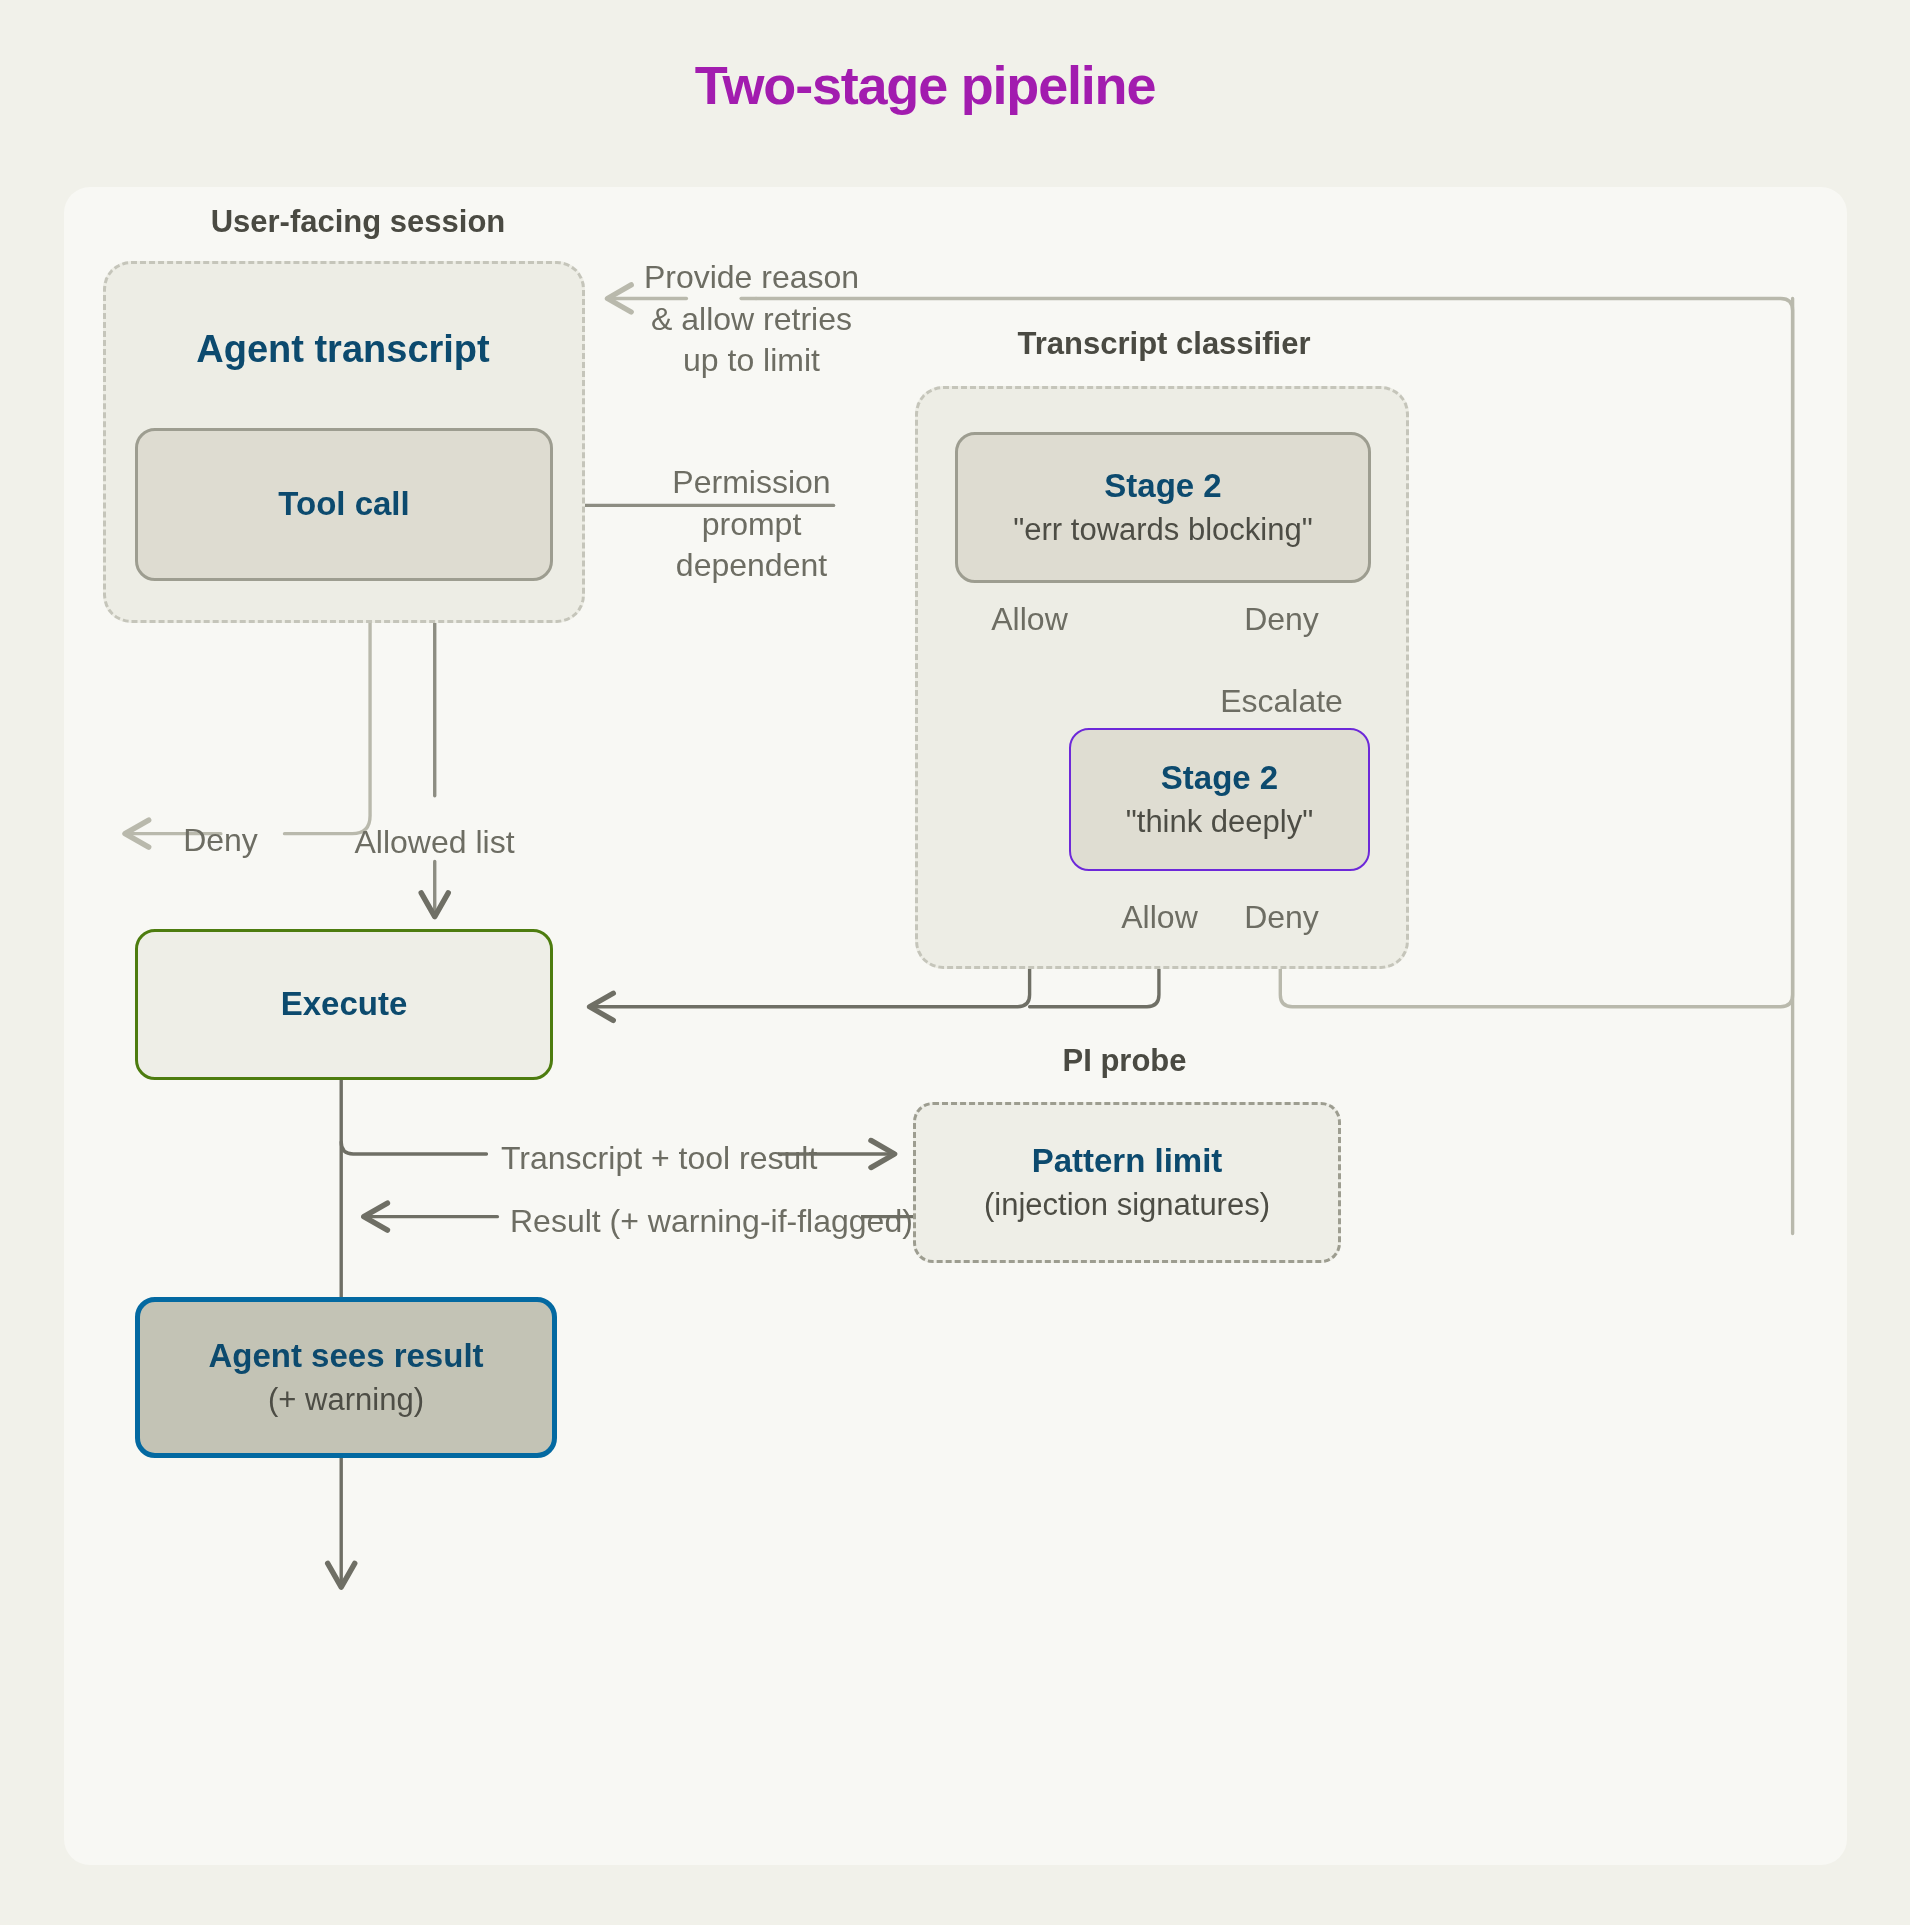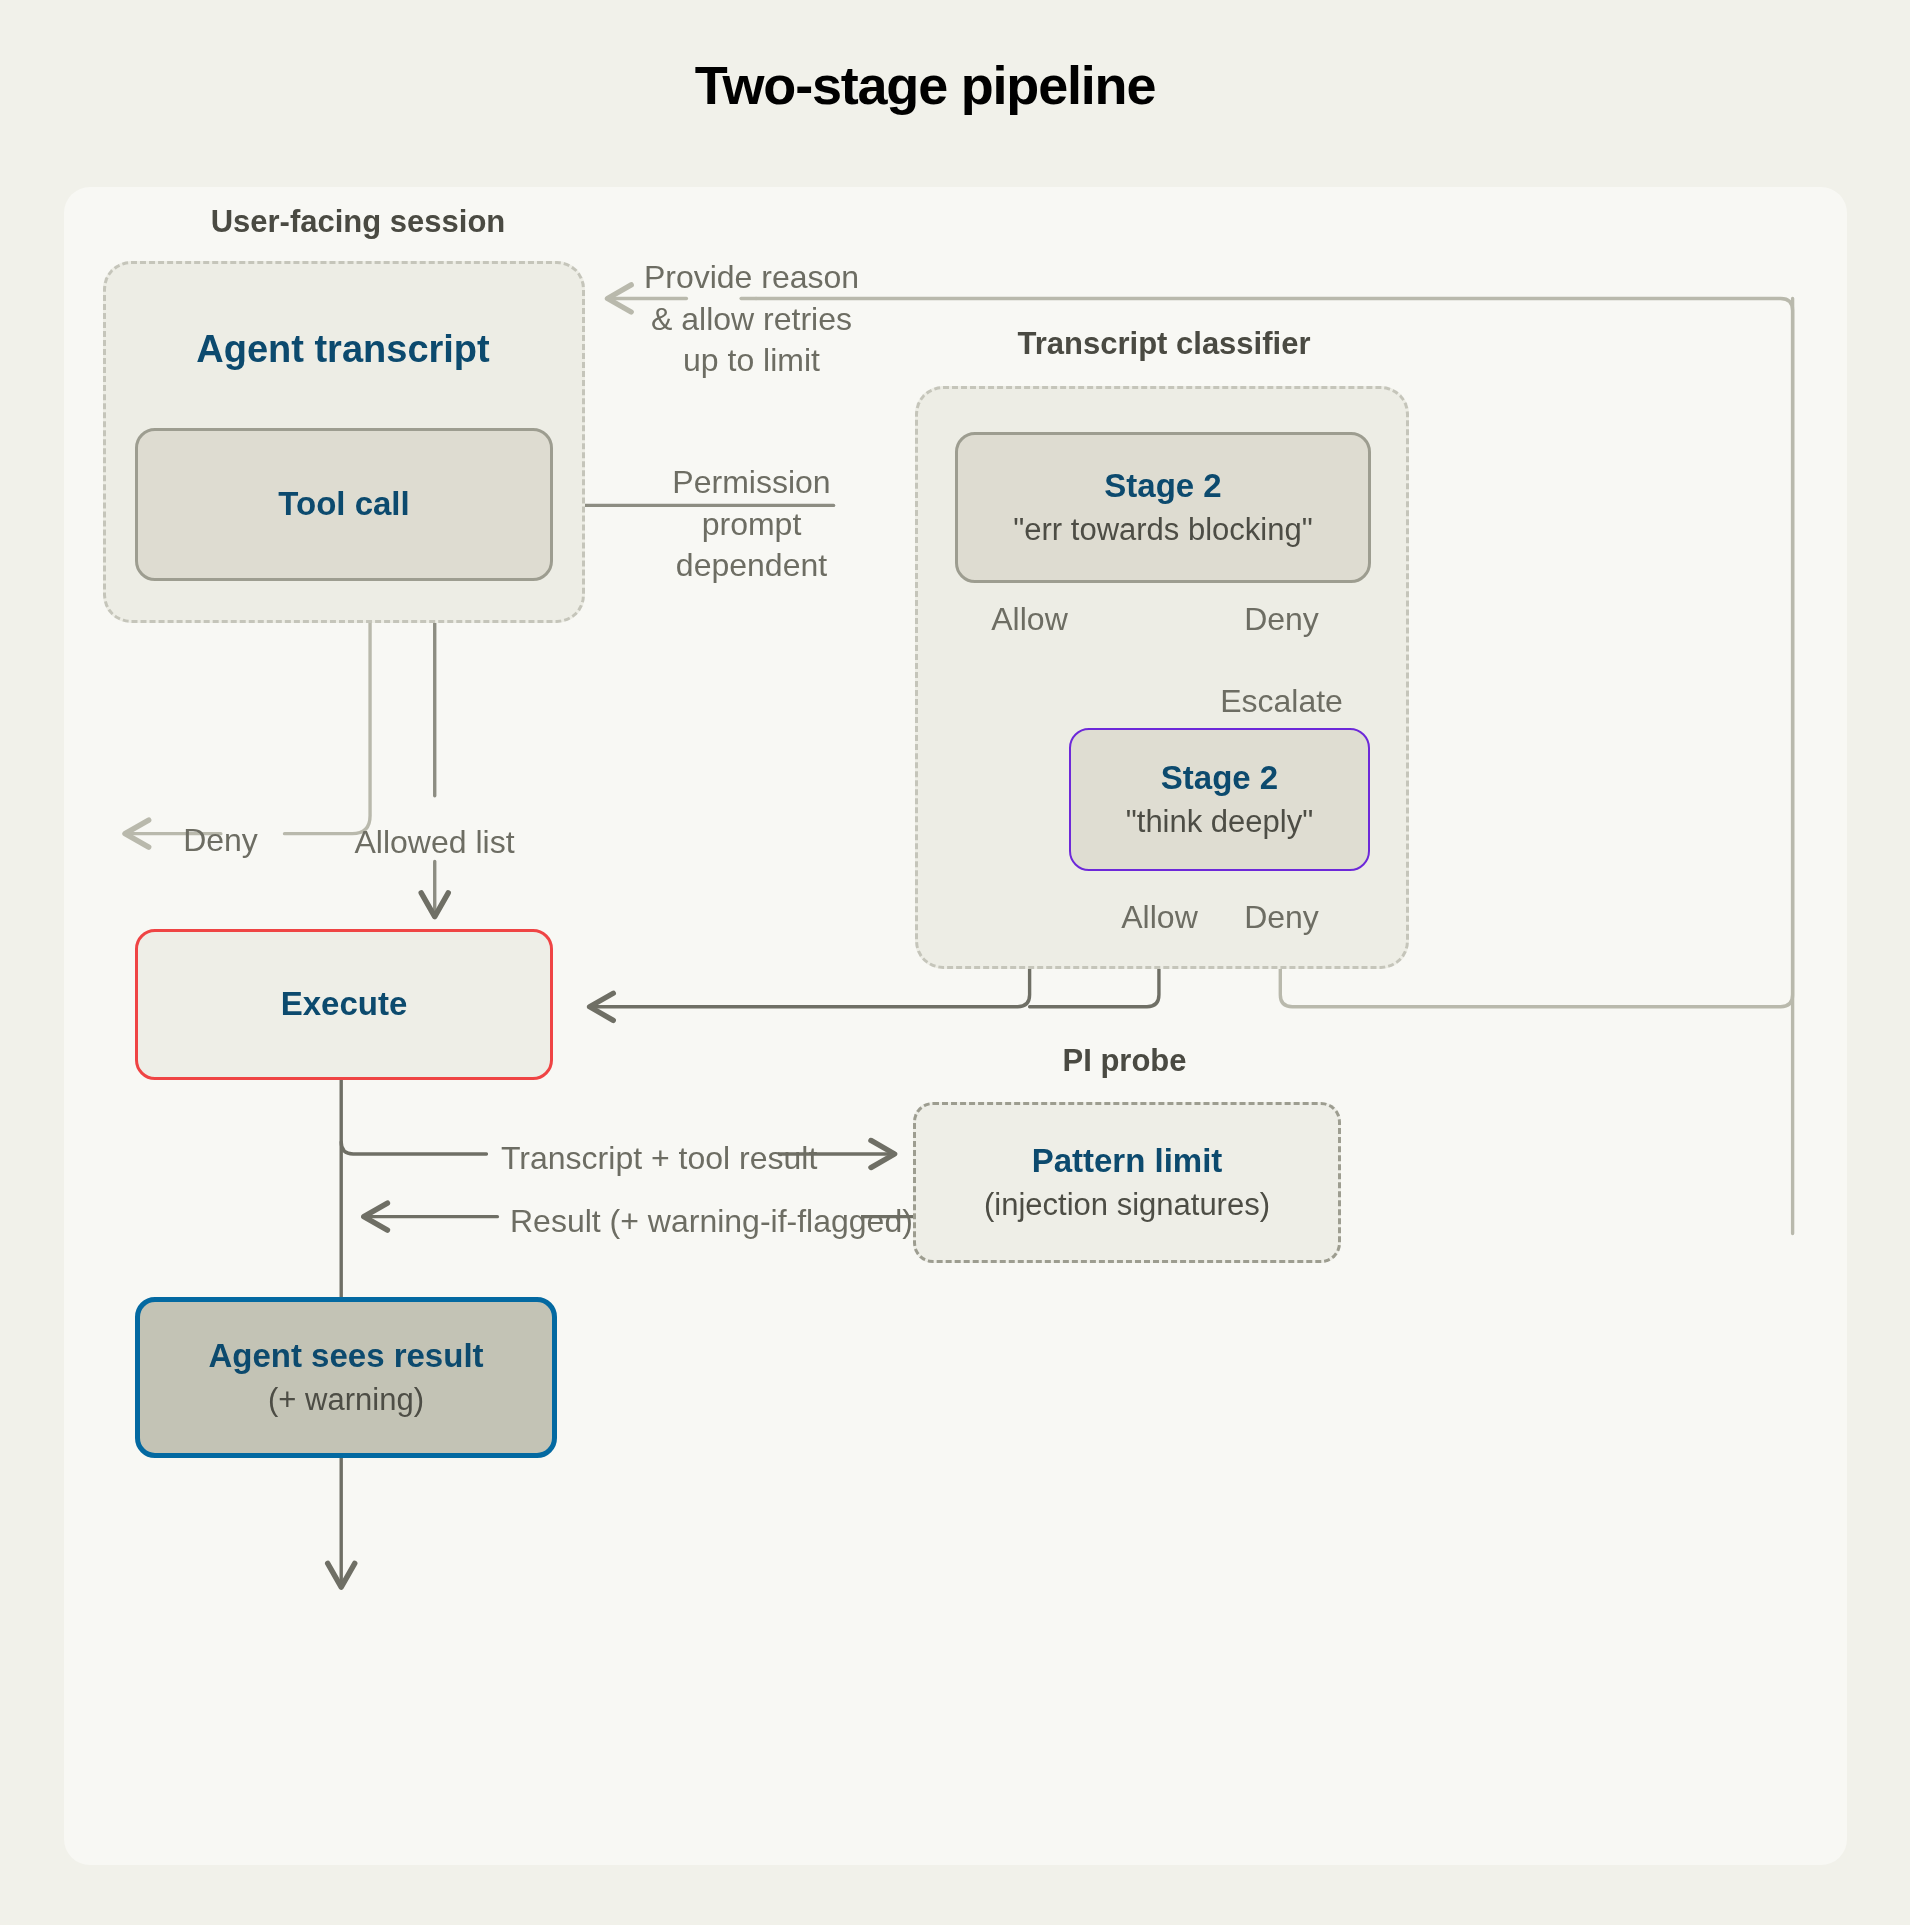--- a/index.html
+++ b/index.html
@@ -7,21 +7,21 @@
     width:1910px;height:1925px;
     background:#f1f1ea;
     font-family:"Liberation Sans", sans-serif;
     color:#3f3f39;
     overflow:hidden;
   }
   .page-title{
     position:absolute;top:54px;left:0;width:1850px;
     text-align:center;
     font-size:54px;font-weight:700;letter-spacing:-1.2px;
-    color:#000000;
+    color:#a21caf;
   }
   .canvas{
     position:absolute;left:64px;top:187px;
     width:1783px;height:1678px;
     background:#f8f8f4;
     border-radius:26px;
   }
   svg.wires{position:absolute;left:0;top:0;width:1910px;height:1925px;pointer-events:none;}
   
   .grp-label{
@@ -41,21 +41,21 @@
     border-radius:20px;
     display:flex;flex-direction:column;
     align-items:center;justify-content:center;
     text-align:center;
     line-height:1.22;
   }
   .node .t1{font-size:33px;font-weight:700;color:#0c4a6e;}
   .node .t2{font-size:31px;font-weight:400;color:#4d4d45;margin-top:4px;}
   .node-dark{background:#dedcd1;border:3px solid #9d9d90;}
   .node-mid{background:#dfddd2;border:2px solid #6d28d9;}
-  .node-light{background:#eeeee7;border:3px solid #ef4444;}
+  .node-light{background:#eeeee7;border:3px solid #4d7c0f;}
   .node-darker{background:#c3c3b5;border:5px solid #0369a1;}
   .node-dashed{background:#eeeee7;border:3px dashed #9d9d90;}
   
   .elabel{
     position:absolute;
     font-size:32px;color:#6d6d63;
     text-align:center;white-space:nowrap;
     line-height:1.3;
   }
   .elabel-bg{background:#f8f8f4;padding:0 8px;text-align:right;}

